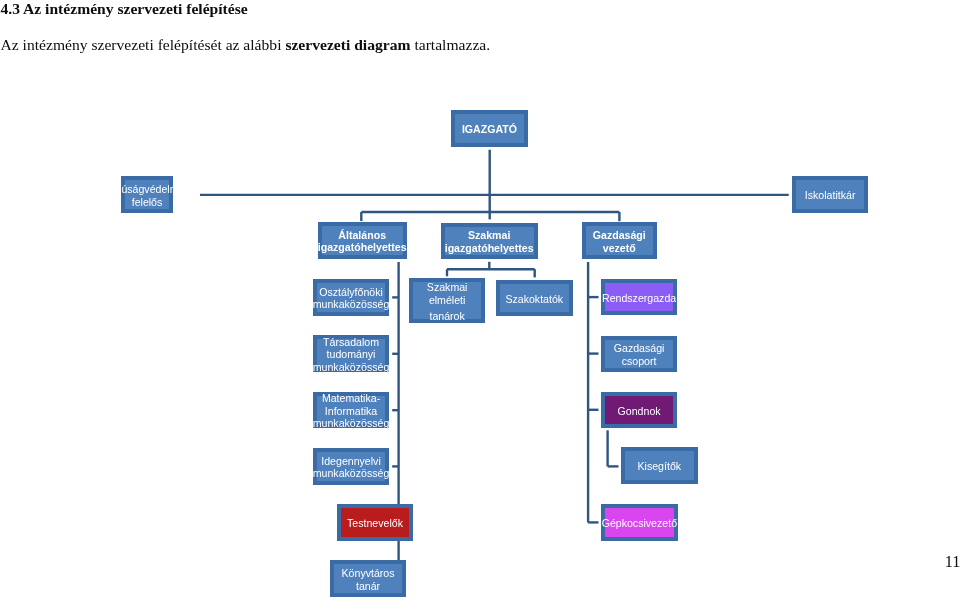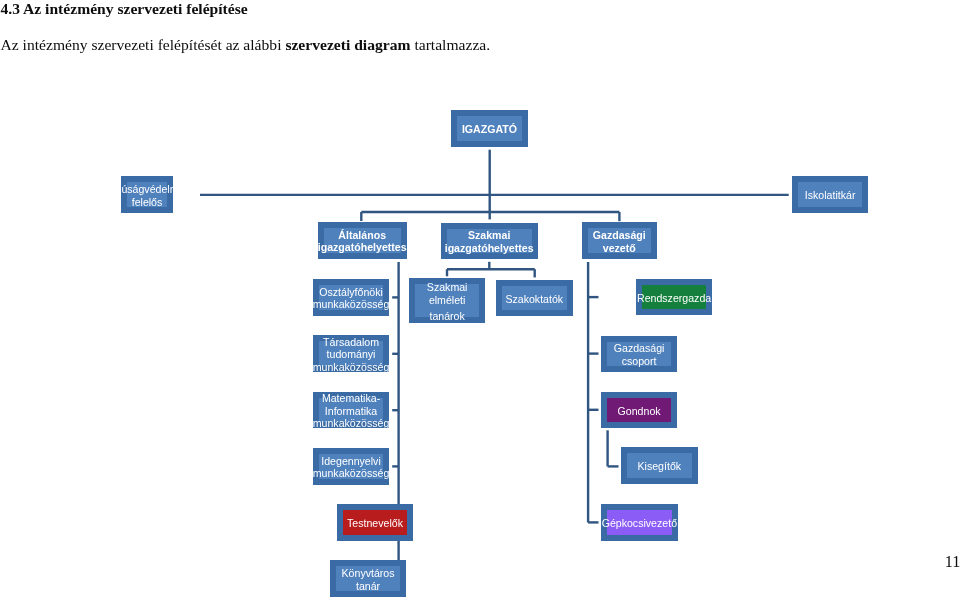--- a/index.html
+++ b/index.html
@@ -11,21 +11,21 @@
   .doc-heading{position:absolute;left:0.5px;top:-0.2px;font-family:"Liberation Serif",serif;
      font-size:15.6px;font-weight:bold;color:#0d0d0d;white-space:nowrap;}
   .doc-para{position:absolute;left:0.5px;top:35.7px;font-family:"Liberation Serif",serif;
      font-size:15.6px;color:#0d0d0d;white-space:nowrap;}
   .doc-para b{font-weight:bold;}
   .page-num{position:absolute;left:944.8px;top:553.4px;font-family:"Liberation Serif",serif;
      font-size:16.2px;color:#0d0d0d;}
 
   
   #diagram{position:absolute;left:0;top:0;width:960px;height:600px;}
-  .node{position:absolute;background:#4F81BD;border:6px solid #eab308;
+  .node{position:absolute;background:#4F81BD;border:4px solid #eab308;
         box-sizing:border-box;color:#ffffff;
         font-family:"Liberation Sans",sans-serif;font-size:10.6px;
         display:flex;align-items:center;justify-content:center;text-align:center;
         line-height:12.7px;padding-top:2px;}
   .node.bold{font-weight:bold;}
   .node > span{display:block;white-space:nowrap;}
   .node .tline{display:block;white-space:nowrap;}
   svg.links{position:absolute;left:0;top:0;width:960px;height:600px;overflow:visible;}
 </style>
 </head>
@@ -102,21 +102,21 @@
     <div class="node" style="left: 409px; top: 278.1px; width: 76.3px; height: 45.4px; background: rgb(79, 129, 189); border-color: rgb(58, 107, 165); color: rgb(255, 255, 255);">
         <span class="node-label">
           <span class="tline">Szakmai</span>
           <span class="tline">elméleti</span>
           <span class="tline" style="margin-top: 3.2px;">tanárok</span>
         </span>
       </div>
     <div class="node" style="left: 496px; top: 280px; width: 76.5px; height: 35.8px; background: rgb(79, 129, 189); border-color: rgb(58, 107, 165); color: rgb(255, 255, 255);">
         <span class="node-label">Szakoktatók</span>
       </div>
-    <div class="node" style="left: 601.3px; top: 279.1px; width: 75.6px; height: 36.3px; background: #15803d; border-color: rgb(58, 107, 165); color: rgb(255, 255, 255); margin-left: 35px;">
+    <div class="node" style="left: 601.3px; top: 279.1px; width: 75.6px; height: 36.3px; background: #8b5cf6; border-color: rgb(58, 107, 165); color: rgb(255, 255, 255);">
         <span class="node-label">Rendszergazda</span>
       </div>
     <div class="node" style="left: 313.2px; top: 335.4px; width: 75.7px; height: 36.4px; background: rgb(79, 129, 189); border-color: rgb(58, 107, 165); color: rgb(255, 255, 255);">
         <span class="node-label">
           <span class="tline">Társadalom</span>
           <span class="tline">tudományi</span>
           <span class="tline">munkaközösség</span>
         </span>
       </div>
     <div class="node" style="left: 601.3px; top: 335.5px; width: 75.6px; height: 36.3px; background: rgb(79, 129, 189); border-color: rgb(58, 107, 165); color: rgb(255, 255, 255);">
@@ -140,21 +140,21 @@
           <span class="tline">Idegennyelvi</span>
           <span class="tline">munkaközösség</span>
         </span>
       </div>
     <div class="node" style="left: 620.8px; top: 447.3px; width: 77px; height: 36.6px; background: rgb(79, 129, 189); border-color: rgb(58, 107, 165); color: rgb(255, 255, 255);">
         <span class="node-label">Kisegítők</span>
       </div>
     <div class="node" style="left: 313.2px; top: 504.3px; width: 75.7px; height: 36.4px; background: #b91c1c; border-color: rgb(58, 107, 165); color: rgb(255, 255, 255); margin-left: 24px;">
         <span class="node-label">Testnevelők</span>
       </div>
-    <div class="node" style="left: 600.9px; top: 504.4px; width: 76.9px; height: 36.4px; background: #8b5cf6; border-color: rgb(58, 107, 165); color: rgb(255, 255, 255);">
+    <div class="node" style="left: 600.9px; top: 504.4px; width: 76.9px; height: 36.4px; background: #d946ef; border-color: rgb(58, 107, 165); color: rgb(255, 255, 255);">
         <span class="node-label">Gépkocsivezető</span>
       </div>
     <div class="node" style="left: 313.2px; top: 560.4px; width: 75.7px; height: 36.7px; background: rgb(79, 129, 189); border-color: rgb(58, 107, 165); color: rgb(255, 255, 255); margin-left: 17px;">
         <span class="node-label">
           <span class="tline">Könyvtáros</span>
           <span class="tline">tanár</span>
         </span>
       </div>
   </div>
 

